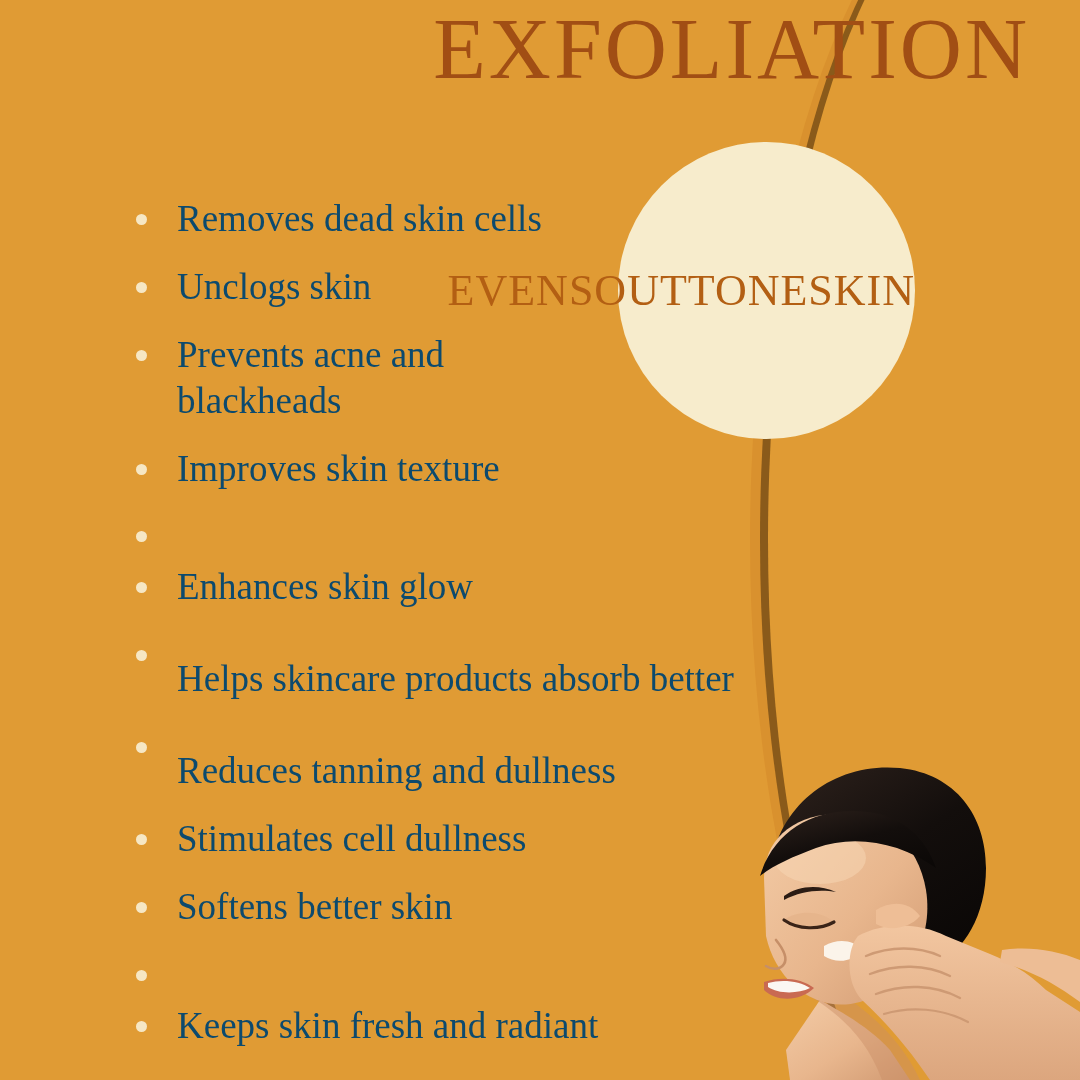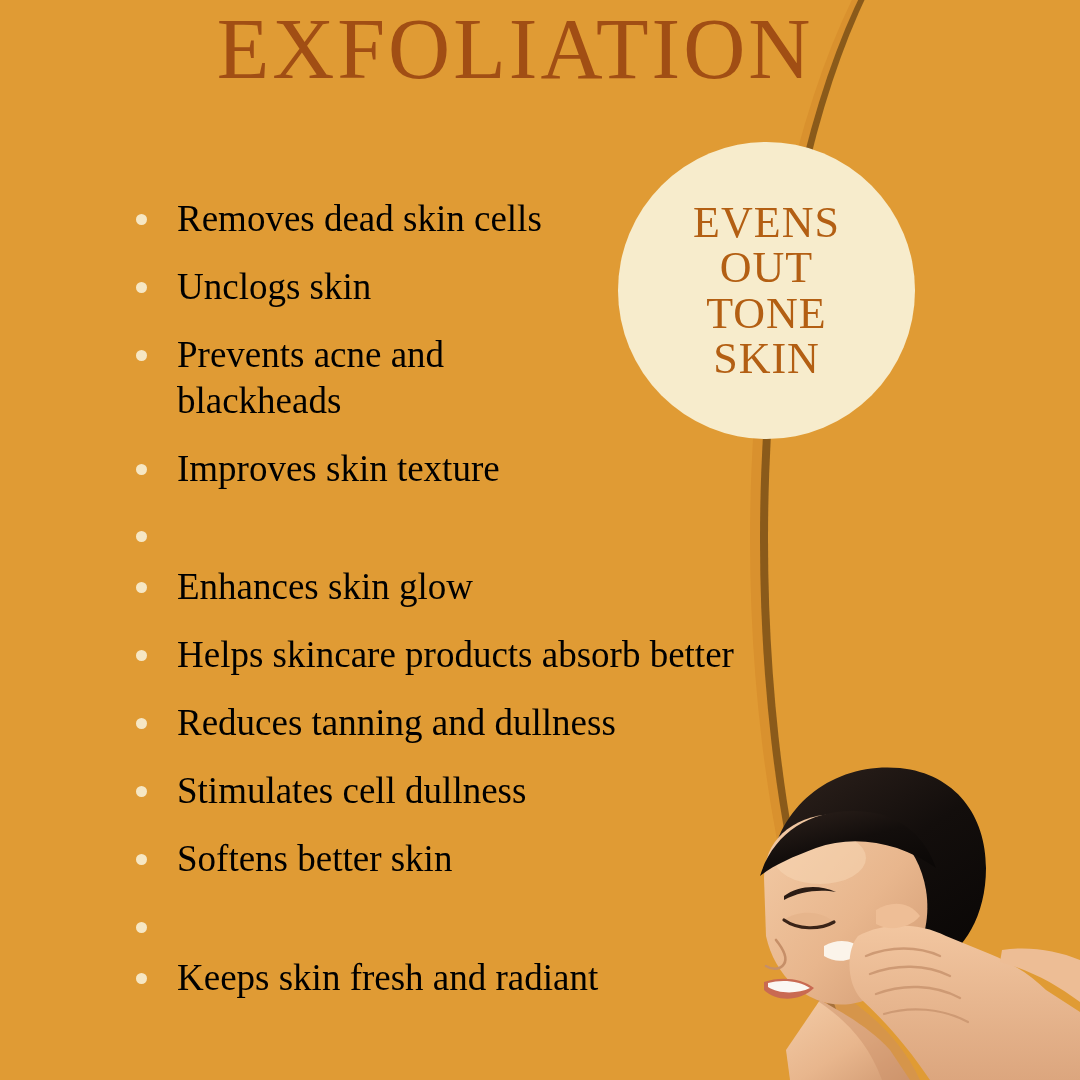--- a/index.html
+++ b/index.html
@@ -61,42 +61,42 @@
     border-radius: 50% / 50%;
     background: #E09B34;
   }
 
   
   .title {
     position: absolute;
     top: 6px;
     left: 0;
     width: 1030px;
-    text-align: center;
+    text-align: right;
     font-size: 86px;
     letter-spacing: 3px;
     color: #A14E14;
     font-weight: 400;
     line-height: 1.0;
     white-space: nowrap;
   }
 
   
   .badge {
     position: absolute;
     left: 618px;
     top: 142px;
     width: 297px;
     height: 297px;
     border-radius: 50%;
     background: #F7ECCC;
     display: flex;
-    flex-direction: column;
+    flex-direction: row;
     align-items: center;
-    justify-content: center;
+    justify-content: flex-end;
     z-index: 6;
   }
   .badge-line {
     color: #B35F13;
     font-size: 44px;
     line-height: 1.03;
     letter-spacing: 1px;
     text-align: center;
   }
 
@@ -116,26 +116,26 @@
   .dot {
     flex: 0 0 auto;
     width: 11px;
     height: 11px;
     border-radius: 50%;
     background: #F6E7C4;
     margin-top: 18px;
     margin-right: 30px;
   }
   .item-text {
-    color: #000000;
+    color: #0c4a6e;
     font-size: 37px;
     line-height: 1.24;
     max-width: 640px;
   }
-  .item.wide .item-text { max-width: 800px; }
+  .item.wide .item-text { max-width: 800px; margin-top: 24px; }
 
   
   .photo {
     position: absolute;
     right: 0;
     bottom: 0;
     width: 330px;
     height: 330px;
     z-index: 8;
     overflow: hidden;

